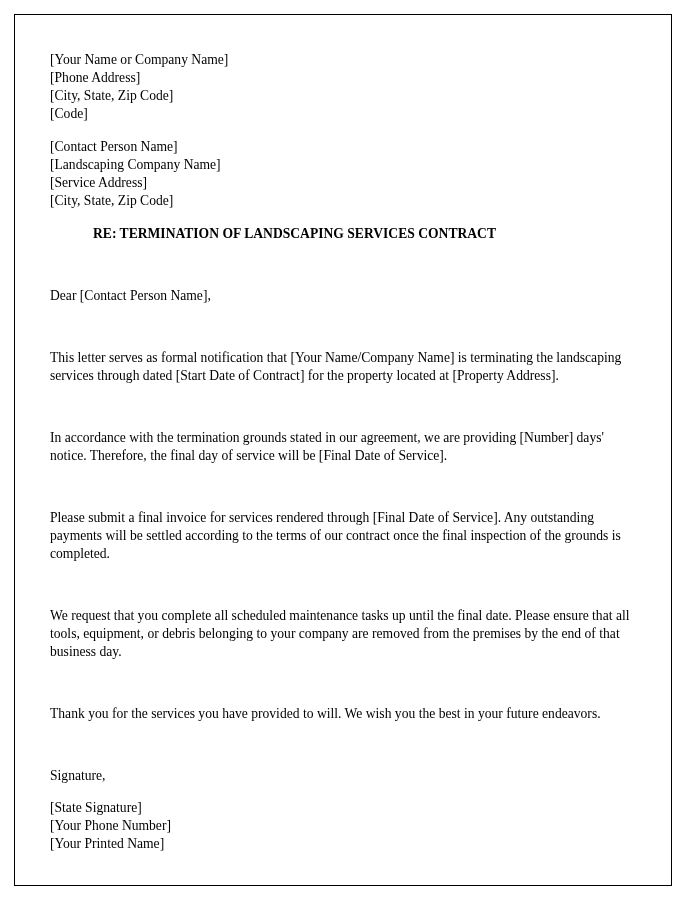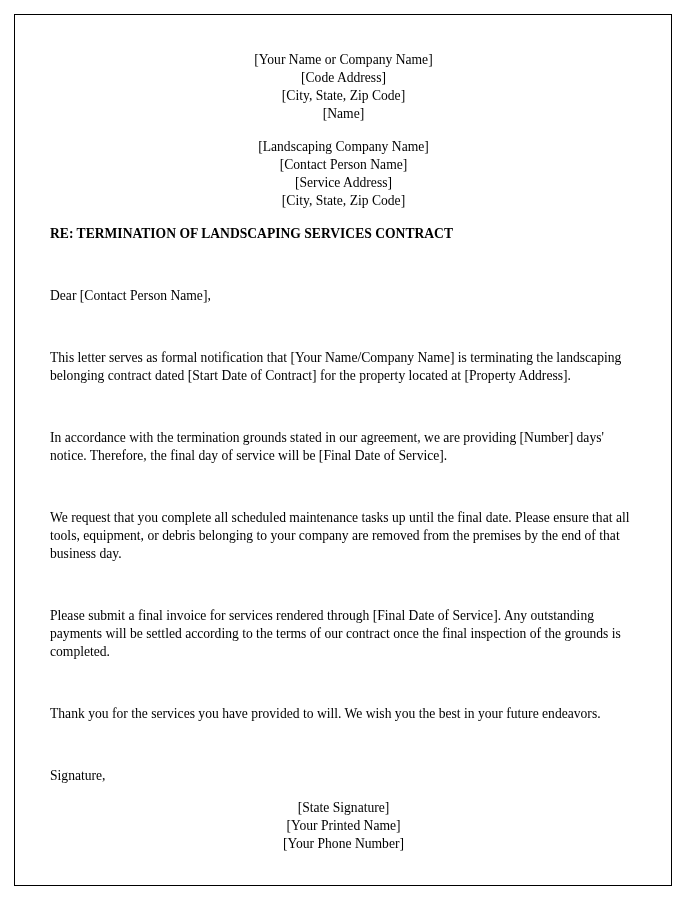--- a/index.html
+++ b/index.html
@@ -17,60 +17,61 @@
     height: 872px;
     background: #ffffff;
     border: 1px solid #000000;
   }
   .letter {
     padding: 36px 34px 0 35px;
     color: #000000;
     font-size: 13.6px;
     line-height: 18px;
   }
-  .block { margin-bottom: 15px; text-align: center; }
+  .block { margin-bottom: 15px; }
   .line { white-space: pre; }
   .subject {
     font-weight: bold;
     margin-bottom: 15px;
+    margin-left: 43px;
   }
   .para { margin-bottom: 14px; margin-top: 44px; }
 </style>
 </head>
 <body>
 
 <div class="page">
   <div class="letter">
 
     <div class="block">
       <div class="line">[Your Name or Company Name]</div>
-      <div class="line">[Code Address]</div>
+      <div class="line">[Phone Address]</div>
       <div class="line">[City, State, Zip Code]</div>
-      <div class="line">[Name]</div>
+      <div class="line">[Code]</div>
     </div>
 
     <div class="block">
+      <div class="line">[Contact Person Name]</div>
       <div class="line">[Landscaping Company Name]</div>
-      <div class="line">[Contact Person Name]</div>
       <div class="line">[Service Address]</div>
       <div class="line">[City, State, Zip Code]</div>
     </div>
 
     <div class="subject">RE: TERMINATION OF LANDSCAPING SERVICES CONTRACT</div>
 
     <div class="para">Dear [Contact Person Name],</div>
 
-    <div class="para">This letter serves as formal notification that [Your Name/Company Name] is terminating the landscaping belonging contract dated [Start Date of Contract] for the property located at [Property Address].</div>
+    <div class="para">This letter serves as formal notification that [Your Name/Company Name] is terminating the landscaping services through dated [Start Date of Contract] for the property located at [Property Address].</div>
     <div class="para">In accordance with the termination grounds stated in our agreement, we are providing [Number] days' notice. Therefore, the final day of service will be [Final Date of Service].</div>
+    <div class="para">Please submit a final invoice for services rendered through [Final Date of Service]. Any outstanding payments will be settled according to the terms of our contract once the final inspection of the grounds is completed.</div>
     <div class="para">We request that you complete all scheduled maintenance tasks up until the final date. Please ensure that all tools, equipment, or debris belonging to your company are removed from the premises by the end of that business day.</div>
-    <div class="para">Please submit a final invoice for services rendered through [Final Date of Service]. Any outstanding payments will be settled according to the terms of our contract once the final inspection of the grounds is completed.</div>
     <div class="para">Thank you for the services you have provided to will. We wish you the best in your future endeavors.</div>
 
     <div class="para">Signature,</div>
 
     <div class="block">
       <div class="line">[State Signature]</div>
+      <div class="line">[Your Phone Number]</div>
       <div class="line">[Your Printed Name]</div>
-      <div class="line">[Your Phone Number]</div>
     </div>
 
   </div>
 </div>
 
 </body></html>

